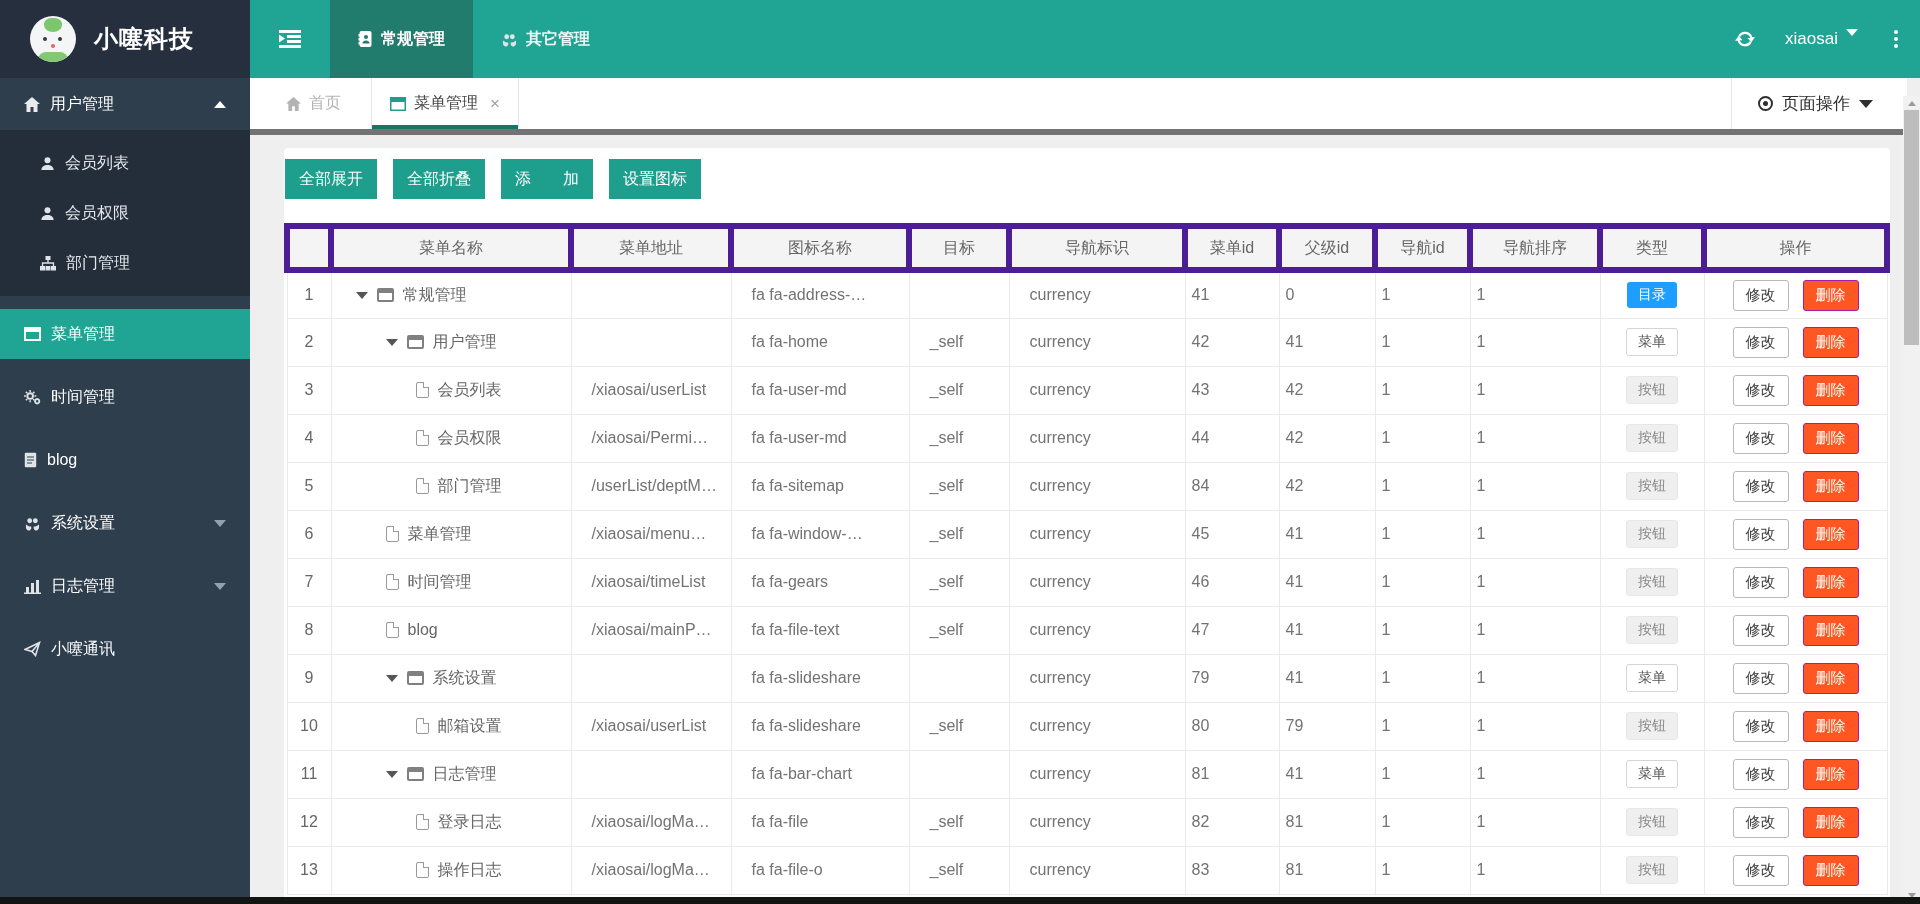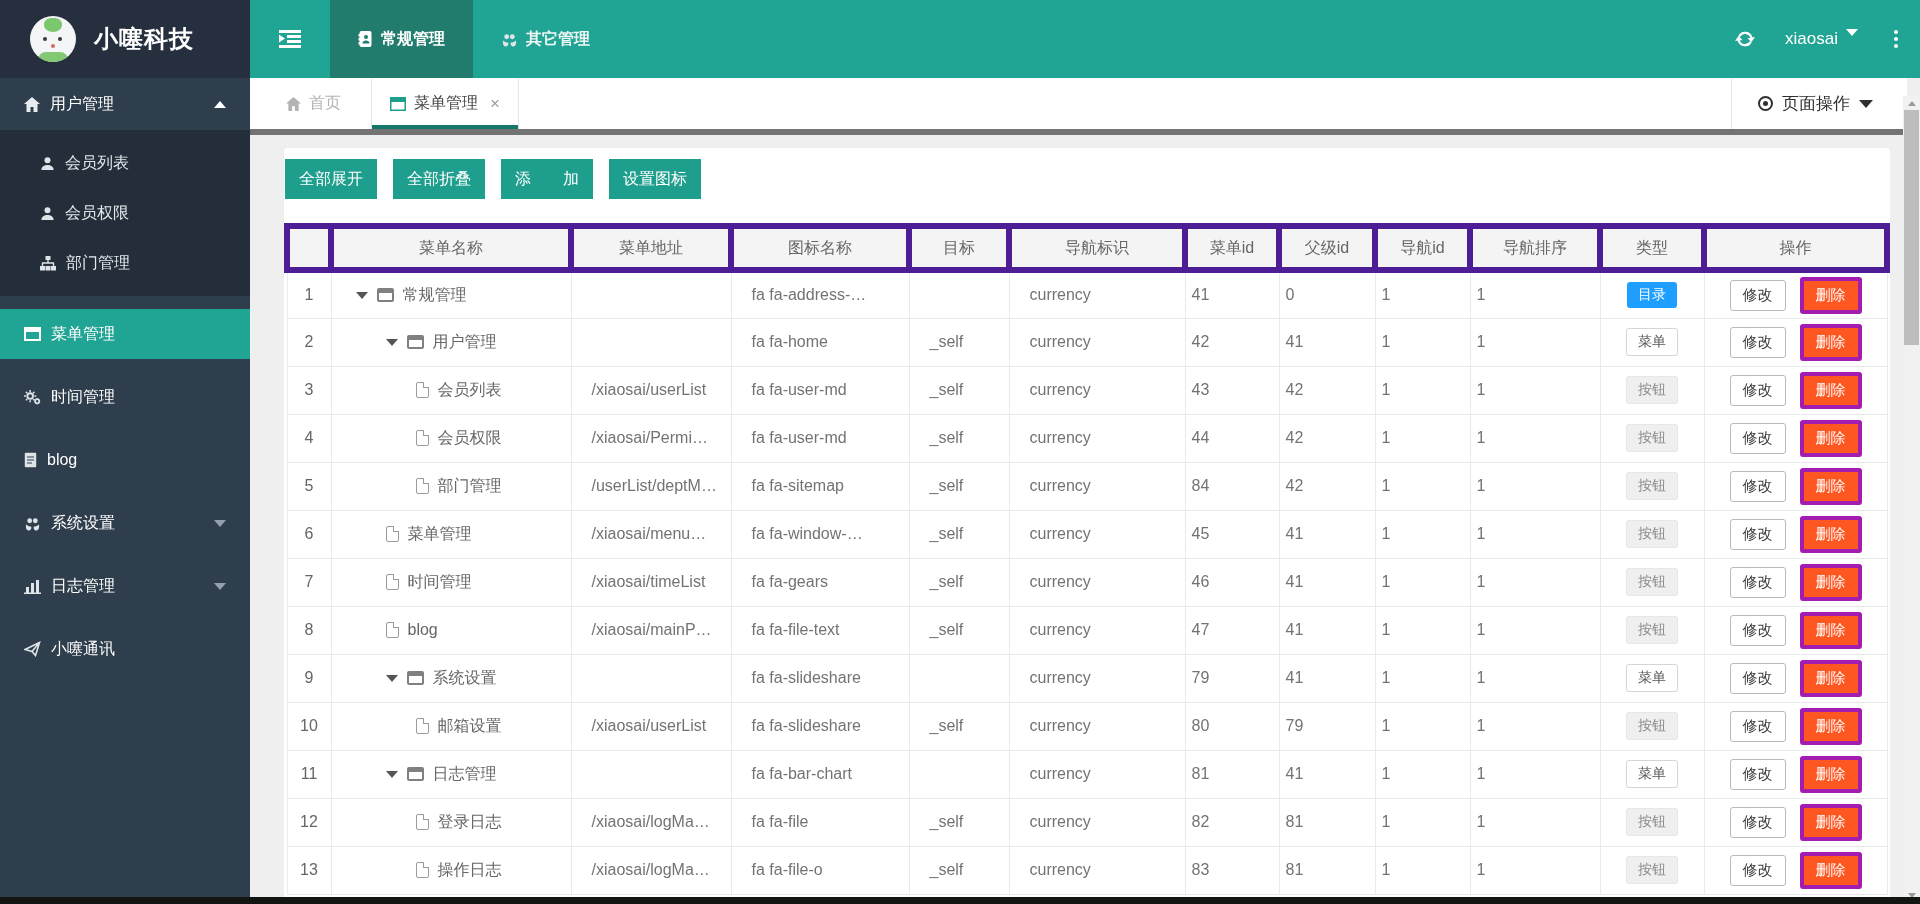--- a/index.html
+++ b/index.html
@@ -73,21 +73,21 @@
   .i-file::after { content:""; position:absolute; right:-1px; top:-1px; width:5px; height:5px; background:#fff; border-left:1.5px solid #9a9a9a; border-bottom:1.5px solid #9a9a9a; }
   td.c-pad { padding-left:20px; }
   td.c-id { padding-left:6px; }
   td.c-type, td.c-act { text-align:center; }
 
   .badge { display:inline-block; font-size:14px; padding:4px 11px; border-radius:3px; }
   .badge-dir { background:#1e9fff; color:#fff; }
   .badge-menu { background:#fff; color:#555; border:1px solid #d4d4d4; }
   .badge-btn { background:#efefef; color:#8a8a8a; border:1px solid #e6e6e6; }
   .btn-edit { background:#fff; border:1px solid #b9b9b9; color:#404040; font-size:15px; font-family:inherit; padding:5px 12px; border-radius:3px; cursor:pointer; }
-  .btn-del { background:#ff5722; border:4px solid #a21caf; color:#fff; font-size:15px; font-family:inherit; padding:5px 12px; border-radius:3px; margin-left:14px; cursor:pointer; }
+  .btn-del { background:#ff5722; border:1px solid #a21caf; color:#fff; font-size:15px; font-family:inherit; padding:5px 12px; border-radius:3px; margin-left:14px; cursor:pointer; }
 
   
   .scrollbar { position:absolute; right:0; top:96px; width:17px; bottom:0; background:#f1f1f1; }
   .sb-arrow { position:absolute; left:0; width:17px; height:14px; display:flex; align-items:center; justify-content:center; cursor:pointer; }
   .sb-arrow.up { top:0; } .sb-arrow.down { bottom:2px; }
   .tri-up { width:0; height:0; border-left:4px solid transparent; border-right:4px solid transparent; border-bottom:5px solid #9a9a9a; }
   .tri-down { width:0; height:0; border-left:4px solid transparent; border-right:4px solid transparent; border-top:5px solid #9a9a9a; }
   .sb-thumb { position:absolute; left:1px; top:14px; width:15px; height:235px; background:#bdbdbd; cursor:pointer; }
   .footer-strip { position:absolute; left:0; bottom:0; width:100%; height:7px; background:#121511; }
 </style>

